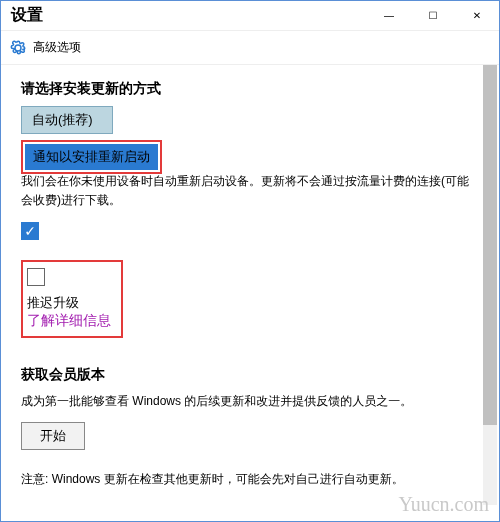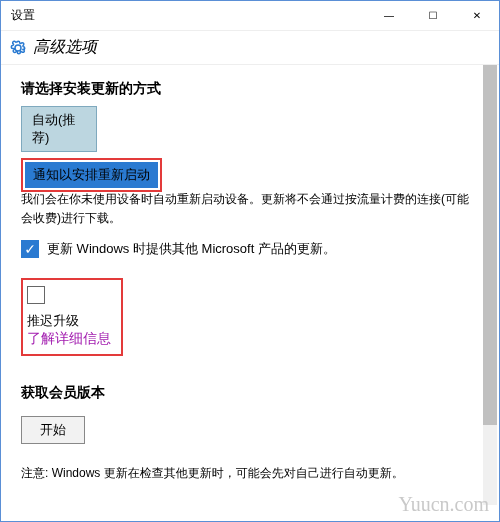--- a/index.html
+++ b/index.html
@@ -14,51 +14,51 @@
     position: relative;
     border: 1px solid #5a8fd6;
   }
   .titlebar {
     height: 30px;
     display: flex;
     align-items: center;
     padding-left: 10px;
     border-bottom: 1px solid #eee;
   }
-  .titlebar-title { flex: 1; font-size: 12px; }
+  .titlebar-title { flex: 1; font-size: 16px; font-weight: bold; }
   .winbtn {
     width: 44px; height: 30px;
     display: flex; align-items: center; justify-content: center;
     font-size: 10px;
   }
   .header {
     height: 34px;
     display: flex;
     align-items: center;
     padding-left: 8px;
     gap: 6px;
     border-bottom: 1px solid #eee;
   }
   .gear { width: 18px; height: 18px; color: #2a7ad1; }
-  .header-label { font-size: 16px; font-style: italic; }
+  .header-label { font-size: 12px; }
   .content {
     padding: 5px 20px 10px 20px;
     position: relative;
   }
   h2 {
     font-weight: bold;
     font-size: 14px;
     margin: 10px 0 8px 0;
   }
   .dropdown {
     background: #bcd6e0;
     border: 1px solid #7fa9be;
     padding: 4px 10px;
     font-size: 13px;
-    width: 76px;
+    width: 92px;
     margin-bottom: 4px;
     display: inline-block;
   }
   .option2 {
     background: #2a7ad1;
     color: #000000;
     padding: 4px 8px;
     font-size: 13px;
     display: inline-block;
     margin-top: 0;
@@ -158,36 +158,36 @@
 
   <div class="dropdown">自动(推荐)</div><br>
   <span class="redbox">
     <span class="option2">通知以安排重新启动</span>
   </span>
 
   <div class="desc" style="margin-top:-2px;">我们会在你未使用设备时自动重新启动设备。更新将不会通过按流量计费的连接(可能会收费)进行下载。</div>
 
   <div class="chk-row">
     <span class="chkbox checked">✓</span>
-    <span>更新 Windows 时提供其他 Microsoft 产品的更新。</span>
   </div>
 
   <div class="redbox2">
     <div class="chk-row" style="margin:0;flex-direction:column;">
       <span class="chkbox"></span>
       <span>
         <span>推迟升级</span><br>
         <span class="link">了解详细信息</span>
       </span>
     </div>
   </div>
 
 
   <h2 style="margin-top:20px;">获取会员版本</h2>
 
+  <div class="desc">成为第一批能够查看 Windows 的后续更新和改进并提供反馈的人员之一。</div>
 
   <div class="btn">开始</div>
 
   <div class="desc" style="margin-top:14px;">注意: Windows 更新在检查其他更新时，可能会先对自己进行自动更新。</div>
 
   
 
 </div>
 
 <div class="scroll-track">

